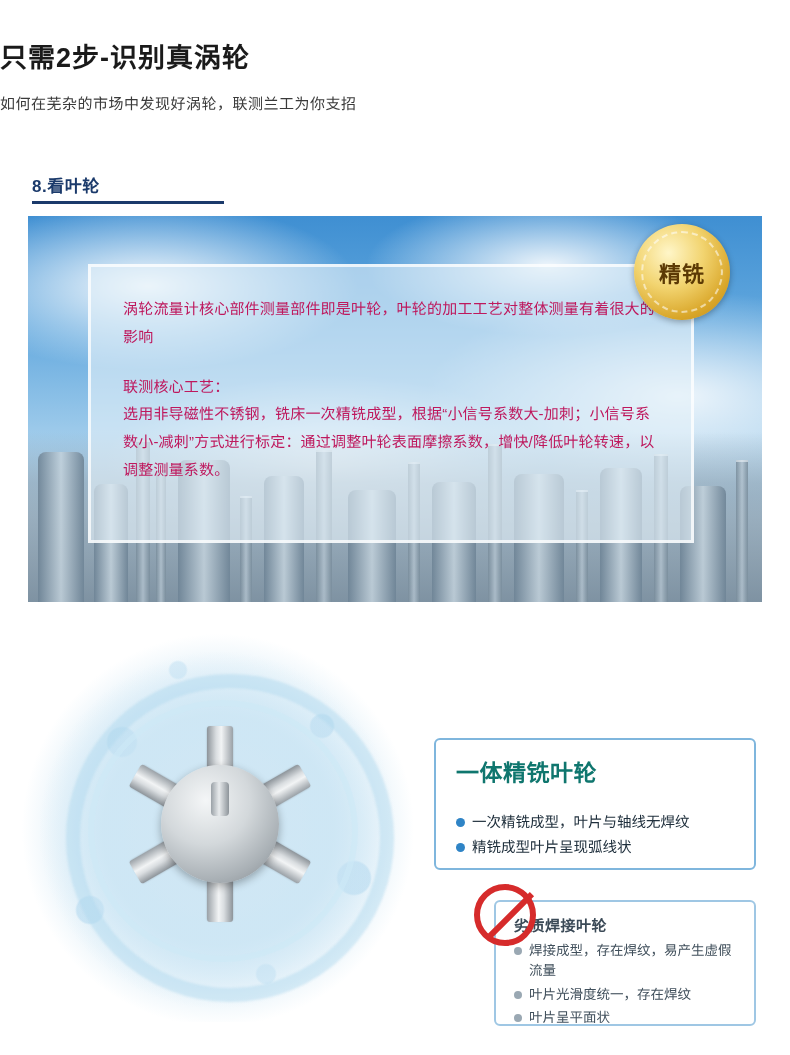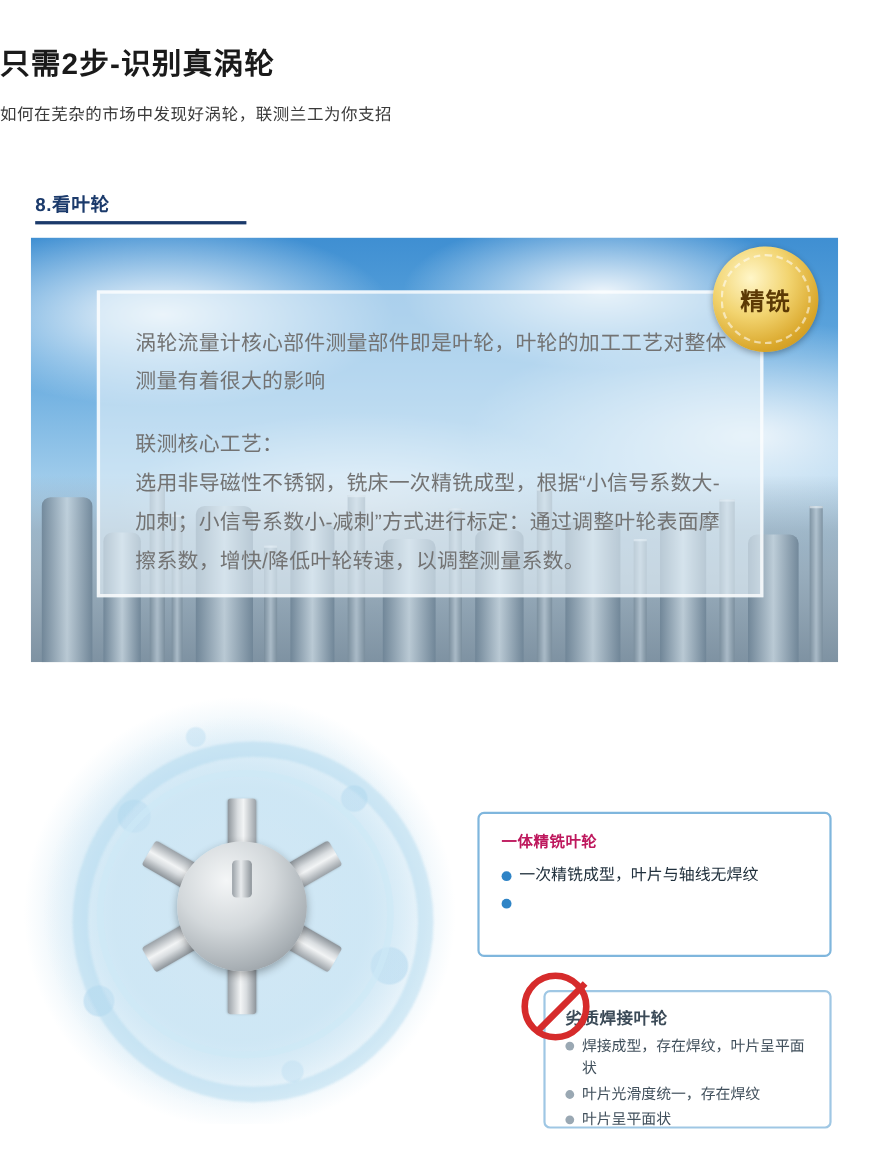--- a/index.html
+++ b/index.html
@@ -100,33 +100,33 @@
     top: 48px;
     width: 606px;
     height: 279px;
     background: rgba(228,240,248,0.62);
     border: 3px solid rgba(255,255,255,0.75);
     box-sizing: border-box;
     padding: 28px 30px 0 32px;
   }
   .textbox p {
     margin: 0;
-    font-size: 19px;
+    font-size: 15px;
     line-height: 1.85;
-    color: #737373;
+    color: #be185d;
     letter-spacing: 0.2px;
   }
   .textbox p.gap {
     margin-top: 22px;
   }
 
   
   .seal {
     position: absolute;
-    right: 18px;
+    right: 32px;
     top: 8px;
     width: 96px;
     height: 96px;
     border-radius: 50%;
     background: radial-gradient(circle at 36% 30%, #fff6c8 0%, #f2d470 38%, #d9a629 72%, #b9861b 100%);
     box-shadow: 0 2px 6px rgba(0,0,0,0.3);
     display: flex;
     align-items: center;
     justify-content: center;
   }
@@ -251,24 +251,24 @@
   }
   .callout.bad {
     left: 494px;
     top: 288px;
     width: 262px;
     height: 126px;
     padding: 12px 10px 0 18px;
     border-color: #9fc7e4;
   }
   .callout-title {
-    font-size: 14px;
+    font-size: 23px;
     font-weight: bold;
-    color: #be185d;
-    margin-bottom: 12px;
+    color: #0f766e;
+    margin-bottom: 24px;
     letter-spacing: 0.5px;
   }
   .callout.bad .callout-title {
     font-size: 15px;
     color: #3b4a57;
     margin-bottom: 6px;
   }
   .bullet-row {
     display: flex;
     align-items: flex-start;
@@ -380,28 +380,29 @@
   </div>
 
   <div class="callout good">
     <div class="callout-title">一体精铣叶轮</div>
     <div class="bullet-row">
       <span class="dot"></span>
       <span>一次精铣成型，叶片与轴线无焊纹</span>
     </div>
     <div class="bullet-row">
       <span class="dot"></span>
+      <span>精铣成型叶片呈现弧线状</span>
     </div>
   </div>
 
   <div class="callout bad">
     <div class="callout-title">劣质焊接叶轮</div>
     <div class="bullet-row">
       <span class="dot"></span>
-      <span>焊接成型，存在焊纹，叶片呈平面状</span>
+      <span>焊接成型，存在焊纹，易产生虚假流量</span>
     </div>
     <div class="bullet-row">
       <span class="dot"></span>
       <span>叶片光滑度统一，存在焊纹</span>
     </div>
     <div class="bullet-row">
       <span class="dot"></span>
       <span>叶片呈平面状</span>
     </div>
   </div>

